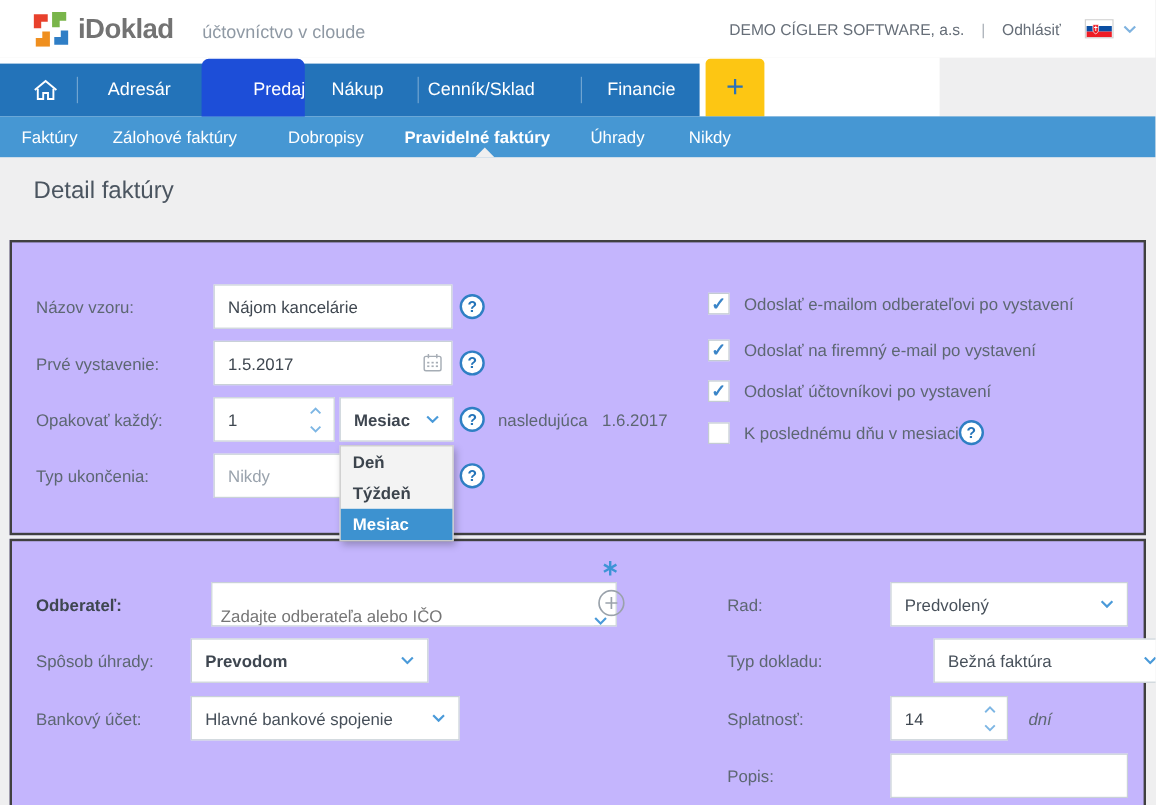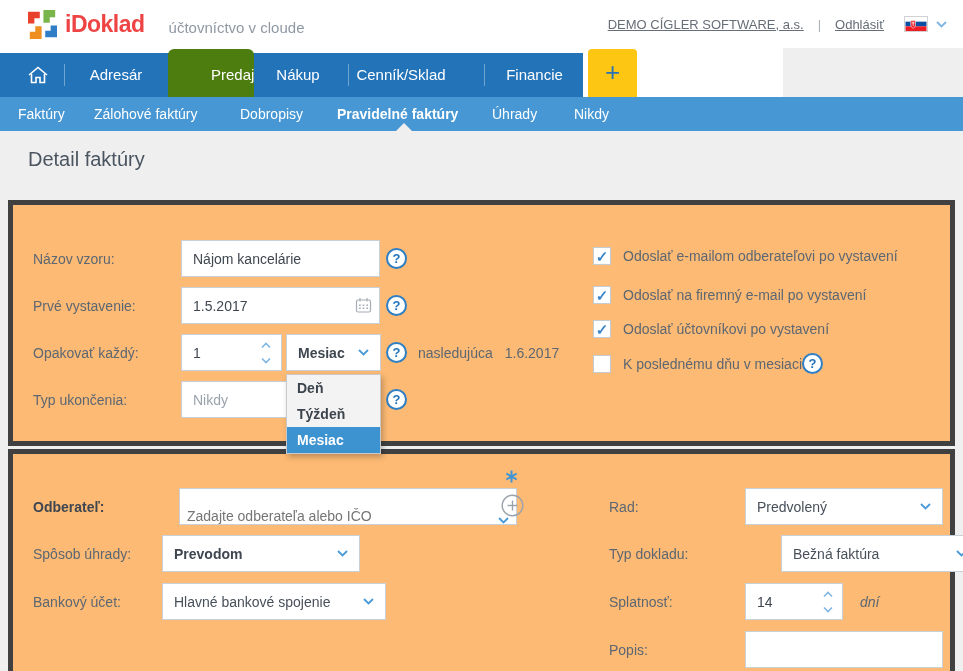--- a/index.html
+++ b/index.html
@@ -2,48 +2,48 @@
 <html><head>
 <meta charset="utf-8">
 <style>
   * { margin:0; padding:0; box-sizing:border-box; }
   html,body { width:963px; height:671px; overflow:hidden; }
   body { font-family:"Liberation Sans", sans-serif; background:#efeff0; position:relative; }
 
   
   .header { position:absolute; left:0; top:0; width:963px; height:48px; background:#fff; display:flex; align-items:center; padding:0 16px 0 28px; }
   .logo-mark { width:29px; height:29px; flex:0 0 auto; }
-  .brand { font-size:23px; font-weight:bold; color:#ef4444; margin-left:8px; letter-spacing:-0.5px; }
+  .brand { font-size:23px; font-weight:bold; color:#737373; margin-left:8px; letter-spacing:-0.5px; }
   .tagline { font-size:15px; color:#8f99a4; margin-left:24px; margin-top:6px; }
   .hspacer { flex:1; }
-  .hlink { font-size:13px; color:#666e78; text-decoration:underline; cursor:pointer; }
+  .hlink { font-size:13px; color:#666e78; cursor:pointer; }
   .hsep { font-size:13px; color:#aab1b8; margin:0 14px; }
   .lang { display:flex; align-items:center; margin-left:20px; cursor:pointer; }
   .flag { border:1px solid #d2d2d2; display:block; }
   .lang-chevron { margin-left:8px; }
 
   
   .navrow { position:absolute; left:0; top:48px; width:783px; height:49px; background:#fff; }
   .navbar-bg { position:absolute; left:0; top:5px; width:583px; height:44px; background:#2373b9; }
   .home-tab { position:absolute; left:27px; top:17px; width:24px; height:21px; cursor:pointer; z-index:2; }
   .nav-divider { position:absolute; top:16px; width:1px; height:22px; background:rgba(255,255,255,0.35); z-index:2; }
   .nav-tab { position:absolute; top:5px; height:44px; line-height:44px; text-align:center; color:#fff; font-size:15px; cursor:pointer; z-index:2; }
-  .nav-tab.active { top:1px; height:48px; line-height:51px; background:#4d7c0f; border-radius:6px 6px 0 0;padding-left:43px; }
+  .nav-tab.active { top:1px; height:48px; line-height:51px; background:#1d4ed8; border-radius:6px 6px 0 0;padding-left:43px; }
   .add-tab { position:absolute; left:588px; top:1px; width:49px; height:48px; background:#fdc613; border-radius:4px 4px 0 0; color:#2b72b8; font-size:26px; line-height:46px; text-align:center; cursor:pointer; }
   .nav-icon { position:absolute; top:61px; width:23px; height:23px; cursor:pointer; }
 
   
   .subnav { position:absolute; left:0; top:97px; width:963px; height:34px; background:#4697d3; }
   .subnav-item { position:absolute; top:0; height:34px; line-height:34px; text-align:center; color:#fff; font-size:14px; cursor:pointer; }
   .subnav-item.active { font-weight:bold; }
   .subnav-arrow { position:absolute; left:396px; bottom:0; width:0; height:0; border-left:8px solid transparent; border-right:8px solid transparent; border-bottom:8px solid #efeff0; }
 
   
   .page-title { position:absolute; left:28px; top:148px; font-size:20px; color:#4b5560; }
-  .panel { position:absolute; left:8px; width:947px; background:#fdba74; border:5px solid #404040; }
+  .panel { position:absolute; left:8px; width:947px; background:#c4b5fd; border:2px solid #404040; }
   .panel1 { top:200px; height:246px; }
   .panel2 { top:449px; height:230px; }
 
   .flabel { position:absolute; height:37px; display:flex; align-items:center; font-size:14px; color:#5d6772; }
   .flabel.bold { font-weight:bold; color:#3e4650; }
   .finput { position:absolute; height:37px; border:1px solid #c9d1d8; background:#fff; font-size:14px; color:#3f4750; padding:0 11px; outline:none; font-family:"Liberation Sans", sans-serif; }
   .finput.muted { color:#9aa3ad; }
   .finput::placeholder { color:#b6bec7; }
   .fselect { position:absolute; height:37px; border:1px solid #c9d1d8; background:#fff; display:flex; align-items:center; justify-content:space-between; padding:0 11px; font-size:14px; color:#47505a; cursor:pointer; }
   .fselect .val.bold { font-weight:bold; color:#3e4650; }

